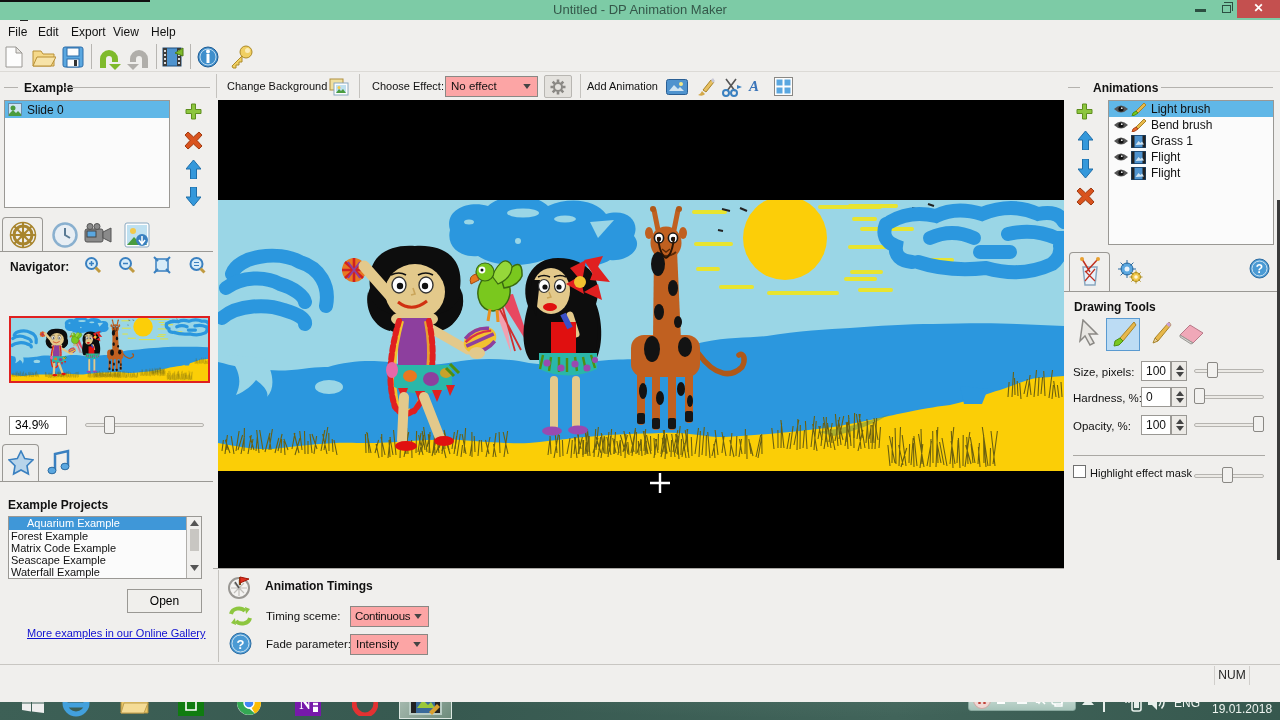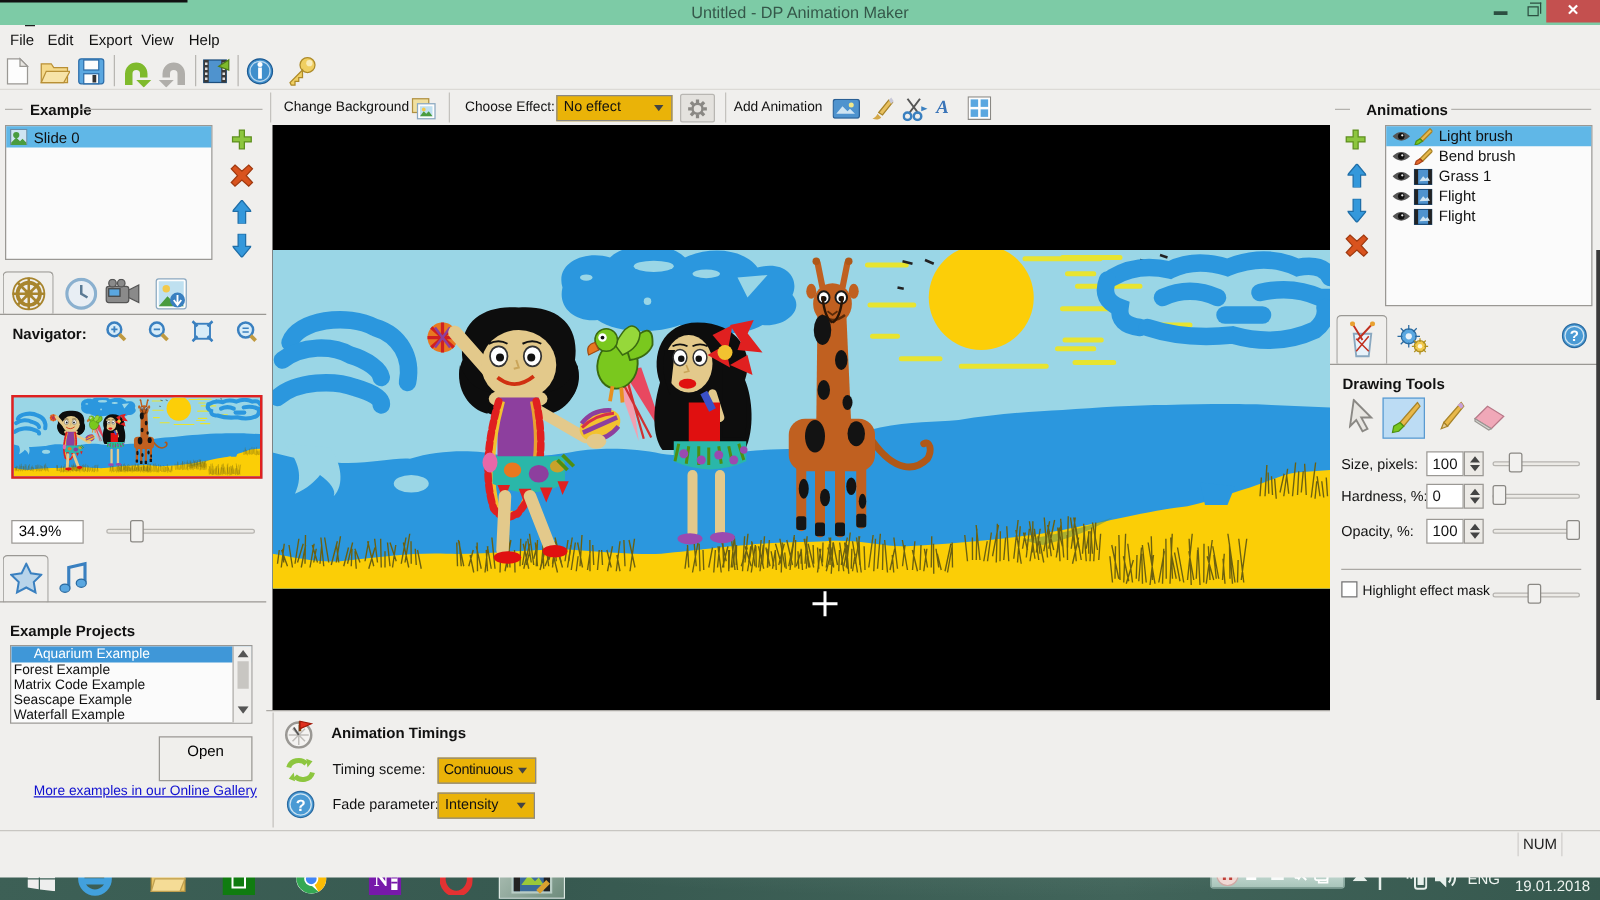--- a/index.html
+++ b/index.html
@@ -26,21 +26,21 @@
 .tico { position:absolute; top:3px; }
 .tsep { position:absolute; top:2px; width:1px; height:25px; background:#b8b6b2; }
 
 
 .grouplbl { position:absolute; font-size:12px; font-weight:bold; color:#111; }
 .gline { position:absolute; height:1px; background:#b4b2ae; }
 
 
 .listbox { position:absolute; background:#fbfbfb; border:1px solid #9a9894; }
 .btn3d { position:absolute; background:#f0efec; border:1px solid #9a9894; text-align:center; }
-.combo { position:absolute; background:#eab308; border:1px solid #8a8884; font-size:11.5px; color:#111; }
+.combo { position:absolute; background:#fca5a5; border:1px solid #8a8884; font-size:11.5px; color:#111; }
 .carr { position:absolute; right:6px; top:7px; width:8px; height:5px; }
 .spinbox { position:absolute; background:#fff; border:1px solid #9a9894; font-size:12px; }
 .strack { position:absolute; height:4px; background:#eceae6; border:1px solid #b6b4b0; border-radius:2px; }
 .sthumb { position:absolute; width:11px; height:18px; background:#f2f1ef; border:1px solid #8a8884; border-radius:2px; }
 .row16 { height:16px; line-height:16px; font-size:12px; color:#111; white-space:nowrap; }
 
 .arow { display:flex; align-items:center; }
 .arow .ic { margin-left:5px; margin-right:0; flex:none; }
 .arow .ic + .ic { margin-left:3px; margin-right:5px; }
 .spinb { width:16px; height:20px; background:#eceae6; border:1px solid #9a9894; }
@@ -486,21 +486,21 @@
     </div>
     <div class="abs" style="left:186px;top:445px;width:15px;height:61px;background:#f0efed;border-left:1px solid #b0aeaa">
       <svg width="9" height="6" style="margin:3px auto 0;display:block" viewBox="0 0 9 6">
           <path d="M0 6l4.5-6L9 6z" fill="#555"></path>
         </svg>
       <div style="width:9px;height:22px;background:#c8c6c2;margin:3px auto 0"></div>
       <svg width="9" height="6" style="margin:14px auto 0;display:block" viewBox="0 0 9 6">
           <path d="M0 0l4.5 6L9 0z" fill="#555"></path>
         </svg>
     </div>
-    <div class="btn3d" style="left:127px;top:517px;width:75px;height:36px;font-size:12px;line-height:22px">Open</div>
+    <div class="btn3d" style="left:127px;top:517px;width:75px;height:24px;font-size:12px;line-height:22px">Open</div>
     <div class="abs" style="left:27px;top:555px;font-size:11px;color:#1010d0;text-decoration:underline">More examples in our Online Gallery</div>
   </div>
 
   <div id="centerbar" class="abs" style="left:213px;top:72px;width:851px;height:28px;font-size:11px;color:#111">
     <div class="abs" style="left:3px;top:2px;width:1px;height:24px;background:#c4c2be"></div>
     <div class="abs" style="left:14px;top:8px">Change Background</div>
     <div class="abs" style="left:116px;top:6px">
         <svg width="20" height="18" viewBox="0 0 20 18">
           <rect x="1" y="1" width="13" height="11" fill="#f0e0a0" stroke="#b09040"></rect>
           <rect x="5" y="5" width="14" height="12" fill="#fdfdfd" stroke="#8aa8c0"></rect>

